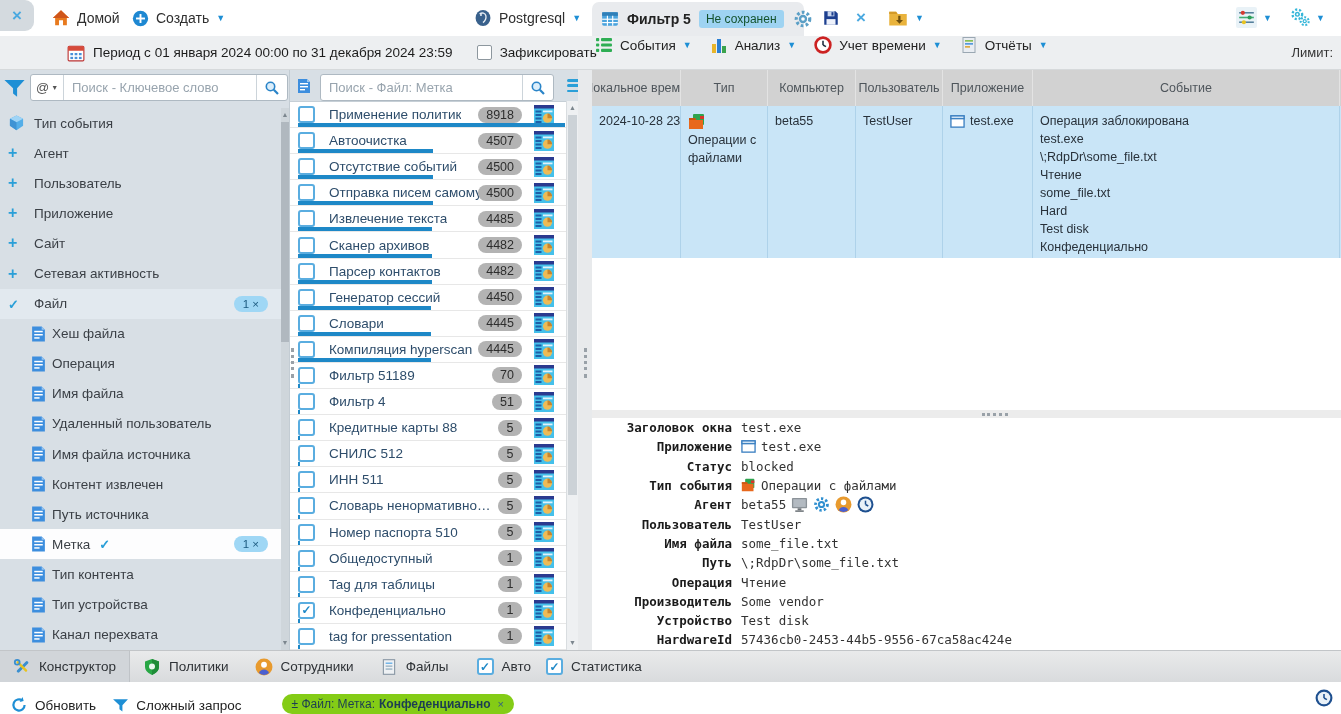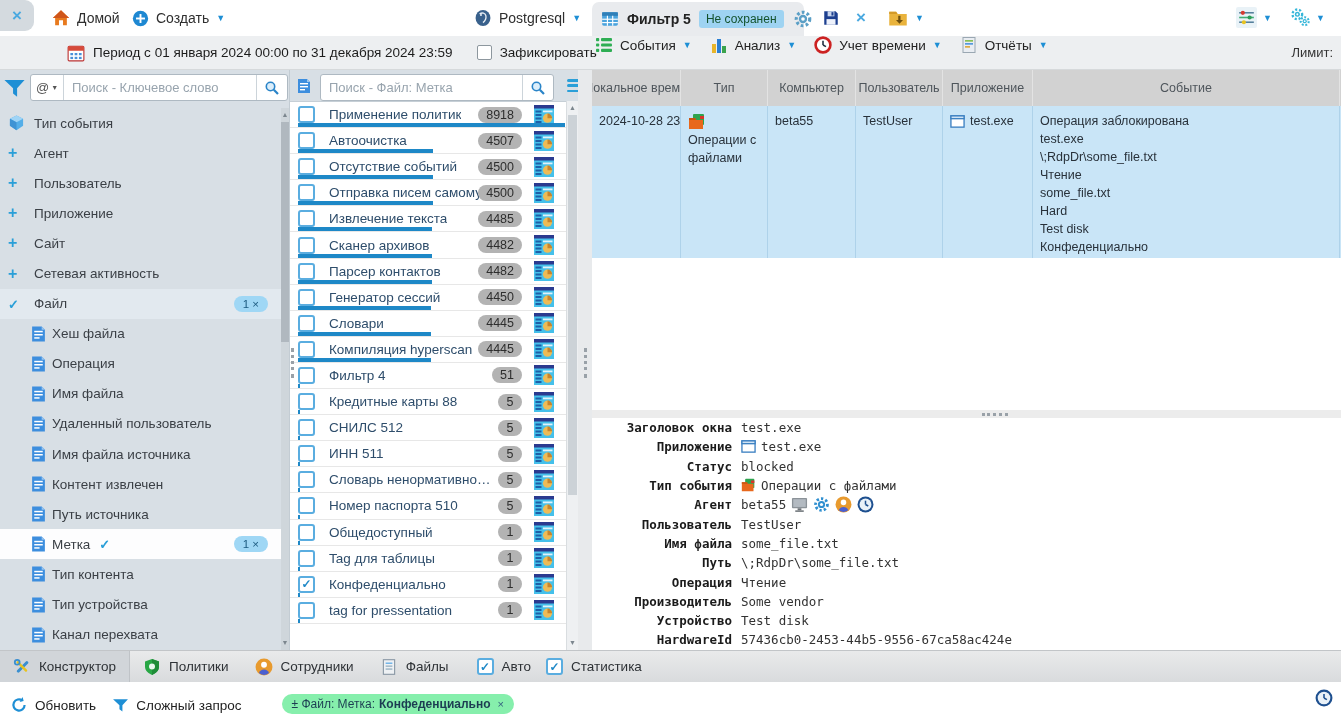--- a/index.html
+++ b/index.html
@@ -76,21 +76,21 @@
 .drow{display:flex;height:19.3px;align-items:center}
 .dlab{width:140px;text-align:right;font-weight:bold;color:#1b1b1b;flex:none;white-space:nowrap}
 .dval{margin-left:9px;color:#333;display:flex;align-items:center;gap:5px;white-space:nowrap}
 
 #tabsbar{position:absolute;left:0;top:650px;width:1341px;height:32px;background:linear-gradient(#e9eaeb,#d9dbdd);border-top:1px solid #c2c5c8;display:flex;align-items:center}
 .btab{height:32px;display:flex;align-items:center;gap:8px;padding:0 13px;font-size:13.5px;color:#2e3236}
 .btab.active{background:#d1d5d9;border-right:1px solid #bfc3c7}
 .bchk{display:flex;align-items:center;gap:8px;margin-left:15px;font-size:13.5px;color:#2e3236}
 #statusbar{position:absolute;left:0;top:682px;width:1341px;height:32px;background:#fff;display:flex;align-items:flex-end}
 .sbi{display:flex;align-items:center;gap:7px;font-size:13.5px;color:#1e1e1e;margin-left:10px}
-.chip{display:flex;align-items:center;margin-left:40px;background:#86efac;border-radius:11px;padding:3px 10px;font-size:12px;color:#1c3d52;gap:4px}
+.chip{display:flex;align-items:center;margin-left:40px;background:#84cc16;border-radius:11px;padding:3px 10px;font-size:12px;color:#1c3d52;gap:4px}
 .chip b{font-weight:bold}
 .chip .x{font-size:11px;margin-left:3px;color:#35637f}
 #clock-br{position:absolute;right:8px;top:7px;width:18px;height:18px}
 </style>
 </head>
 <body>
 
 <div id="app">
 
   <div id="topbar">
@@ -683,20 +683,39 @@
               <rect x="1.5" y="16" width="6" height="2" fill="#1d5fa8"></rect>
               <rect x="9" y="5.5" width="9.5" height="1.8" fill="#dff2fa"></rect>
               <circle cx="13.5" cy="13.2" r="4.6" fill="#eebb55"></circle>
               <path d="M13.5 13.2V8.6a4.6 4.6 0 0 1 4.6 4.6z" fill="#c8842c"></path>
             </svg>
           </span>
           <span class="tbar" style="width: 133px;"></span>
         </div>
         <div class="trow">
           <span class="cb"></span>
+          <span class="lbl">Фильтр 51189</span>
+          <span class="count">70</span>
+          <span class="tile ic">
+            <svg viewBox="0 0 20 20">
+              <rect width="20" height="20" fill="#45c0ea"></rect>
+              <rect width="20" height="3.5" fill="#2b3a8f"></rect>
+              <rect x="1.5" y="5.5" width="6" height="2" fill="#1d5fa8"></rect>
+              <rect x="1.5" y="9" width="6" height="2" fill="#1d5fa8"></rect>
+              <rect x="1.5" y="12.5" width="6" height="2" fill="#1d5fa8"></rect>
+              <rect x="1.5" y="16" width="6" height="2" fill="#1d5fa8"></rect>
+              <rect x="9" y="5.5" width="9.5" height="1.8" fill="#dff2fa"></rect>
+              <circle cx="13.5" cy="13.2" r="4.6" fill="#eebb55"></circle>
+              <path d="M13.5 13.2V8.6a4.6 4.6 0 0 1 4.6 4.6z" fill="#c8842c"></path>
+            </svg>
+          </span>
+          <span class="tbar" style="width: 2px;"></span>
+        </div>
+        <div class="trow">
+          <span class="cb"></span>
           <span class="lbl">Фильтр 4</span>
           <span class="count">51</span>
           <span class="tile ic">
             <svg viewBox="0 0 20 20">
               <rect width="20" height="20" fill="#45c0ea"></rect>
               <rect width="20" height="3.5" fill="#2b3a8f"></rect>
               <rect x="1.5" y="5.5" width="6" height="2" fill="#1d5fa8"></rect>
               <rect x="1.5" y="9" width="6" height="2" fill="#1d5fa8"></rect>
               <rect x="1.5" y="12.5" width="6" height="2" fill="#1d5fa8"></rect>
               <rect x="1.5" y="16" width="6" height="2" fill="#1d5fa8"></rect>

